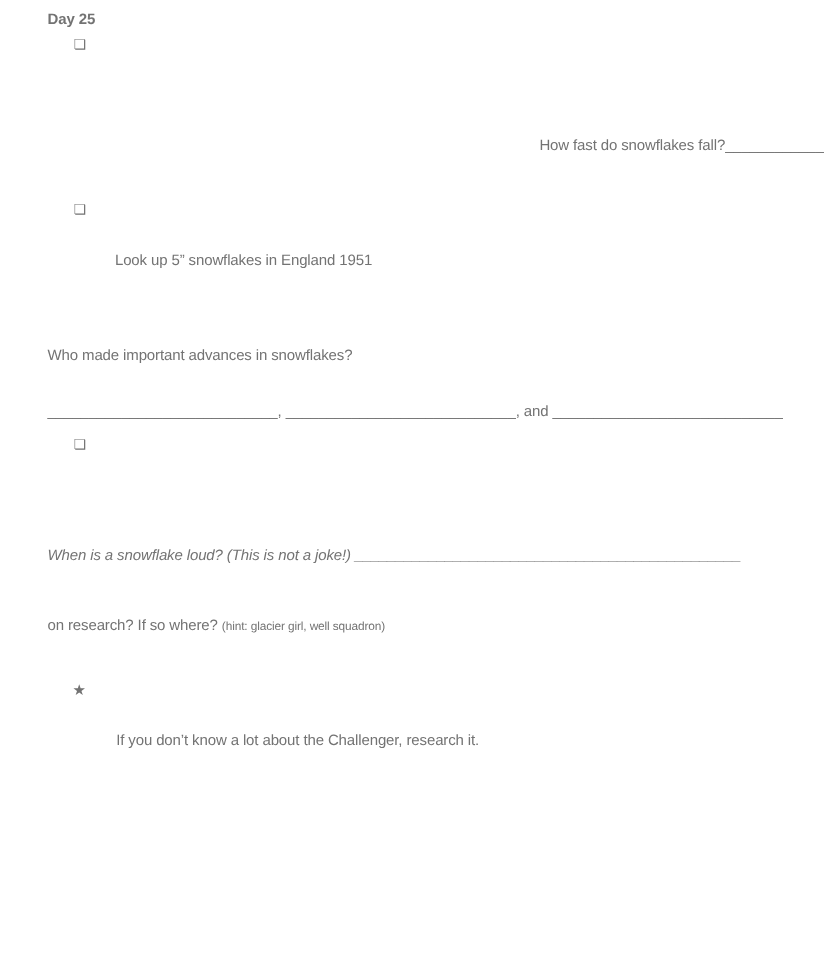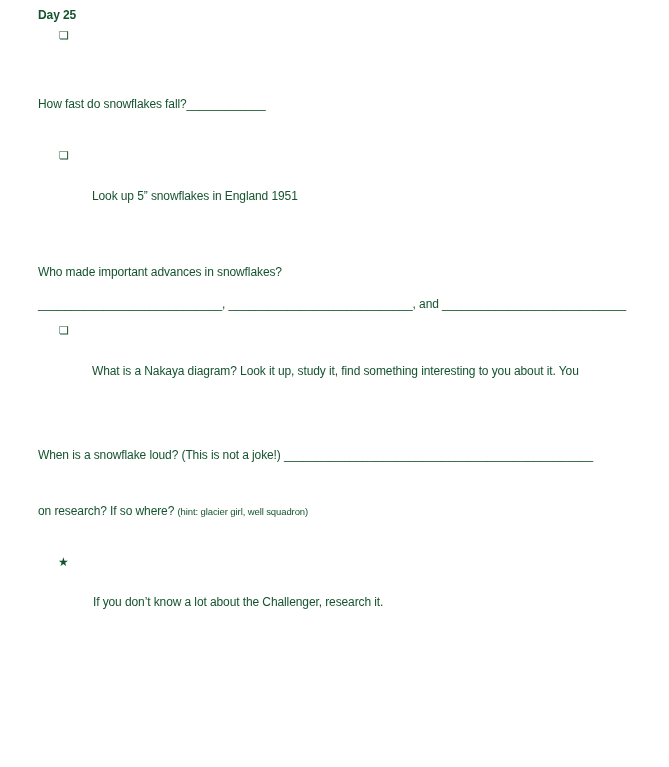--- a/index.html
+++ b/index.html
@@ -2,21 +2,21 @@
 <html><head>
 <meta charset="utf-8">
 <style>
   * { margin: 0; padding: 0; box-sizing: border-box; }
   html, body { background: #ffffff; }
   .page {
     position: relative;
     width: 669px;
     height: 767px;
     background: #ffffff;
-    color: #14532d;
+    color: #737373;
     font-family: "Liberation Sans", "DejaVu Sans", sans-serif;
     font-size: 12px;
     line-height: 20px;
     letter-spacing: -0.1px;
     padding: 5px 10px 0 38px;
     overflow: hidden;
   }
   .line { white-space: pre-wrap; }
   h2.day-heading { font-size: 12px; font-weight: bold; line-height: 20px; }
   .li { position: relative; padding-left: 41px; white-space: pre-wrap; }
@@ -26,24 +26,24 @@
     top: 0;
     font-family: "DejaVu Sans", sans-serif;
     font-size: 11px;
     line-height: 20px;
   }
   .li.star-li { padding-left: 42px; }
   .li.star-li .marker { left: 20px; font-size: 12px; }
   .hint { font-size: 9.5px; letter-spacing: -0.1px; }
   
   .mt-1  { margin-top: 1px; }
-  .mt-16 { margin-top: 8px; }
+  .mt-16 { margin-top: 20px; text-align: right; }
   .mt-20 { margin-top: 36px; }
-  .mt-25 { margin-top: 12px; }
-  .mt-28 { margin-top: 44px; }
+  .mt-25 { margin-top: 25px; }
+  .mt-28 { margin-top: 28px; font-style: italic; }
   .mt-30 { margin-top: 30px; }
   .mt-32 { margin-top: 32px; }
   .mt-7  { margin-top: 7px; }
 </style>
 </head>
 <body>
 
 <div class="page">
 
   <h2 class="day-heading">Day 25</h2>
@@ -59,21 +59,20 @@
     <span class="marker">❏</span>
     <span class="li-text">Look up 5” snowflakes in England 1951</span>
   </div>
 
   <div class="line mt-20">Who made important advances in snowflakes?</div>
 
   <div class="line mt-25">____________________________, ____________________________, and ____________________________</div>
 
   <div class="li mt-7">
     <span class="marker">❏</span>
-    <span class="li-text">What is a Nakaya diagram? Look it up, study it, find something interesting to you about it. You</span>
   </div>
 
   <div class="line mt-28">When is a snowflake loud? (This is not a joke!) _______________________________________________</div>
 
   <div class="mt-20">
     <div class="line"><span>on research? If so where? </span><span class="hint">(hint: glacier girl, well squadron)</span></div>
   </div>
 
   <div class="li star-li mt-30">
     <span class="marker">★</span>

